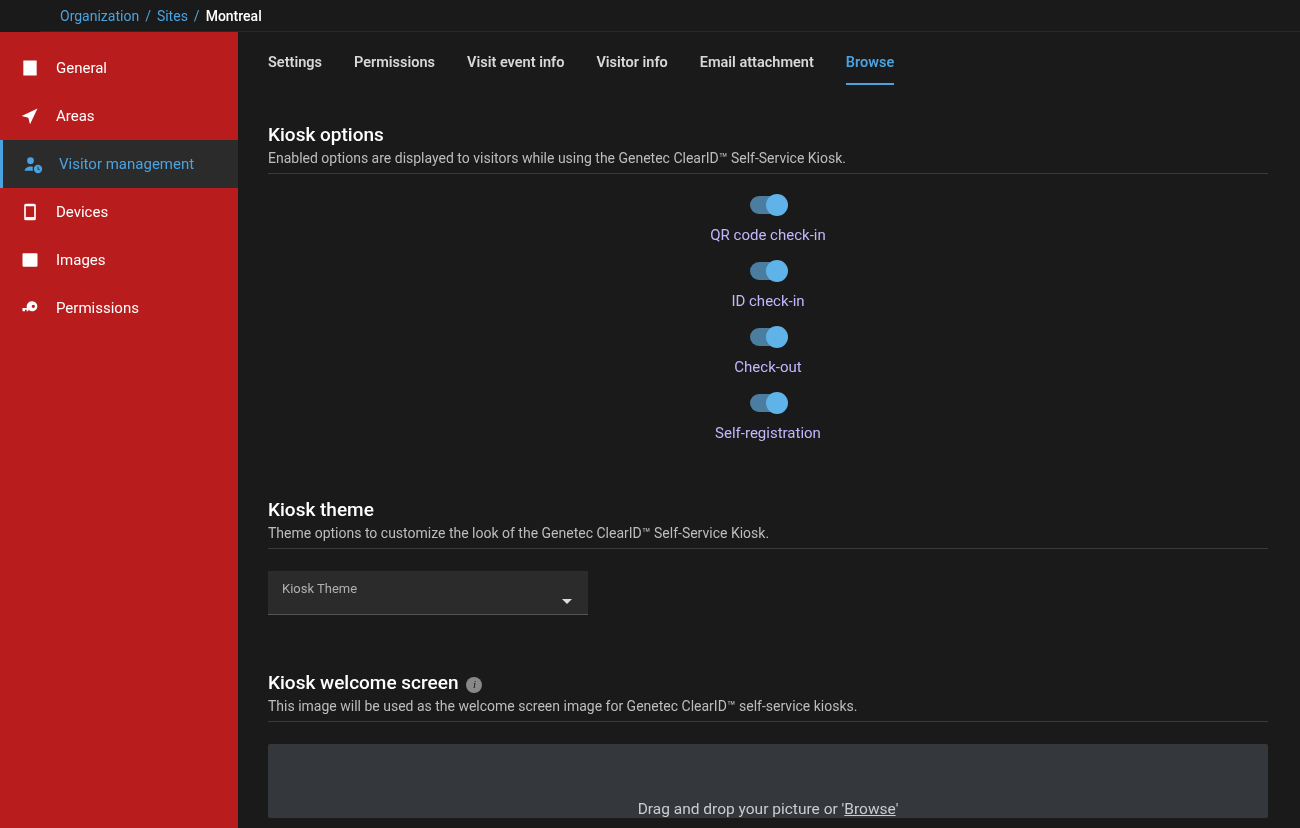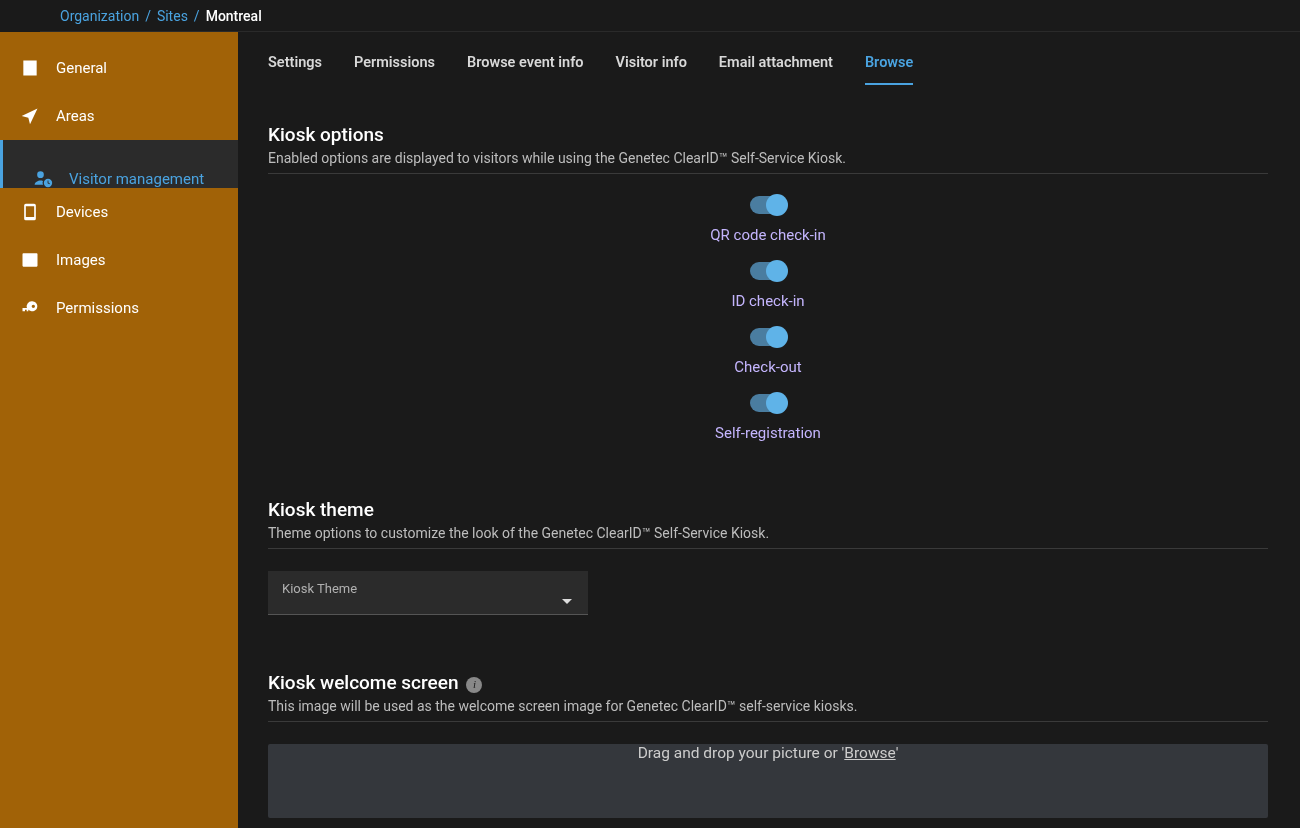--- a/index.html
+++ b/index.html
@@ -19,40 +19,39 @@
     font-size: 14px;
     border-bottom: 1px solid #2a2a2a;
     margin-left: 40px;
   }
   .crumb-link { color: #4aa3e0; cursor: pointer; }
   .crumb-sep { color: #4aa3e0; margin: 0 6px; }
   .crumb-current { color: #fff; font-weight: 500; }
   .layout { display: flex; height: calc(828px - 32px); }
   .sidebar {
     width: 238px;
-    background: #a16207;
+    background: #b91c1c;
     padding-top: 12px;
     flex-shrink: 0;
   }
   .nav-item {
     display: flex;
     align-items: center;
     height: 48px;
     padding: 0 20px;
     font-size: 15px;
     color: #fff;
     cursor: pointer;
     gap: 16px;
   }
   .nav-item.active {
     background: #2b2b2b;
     color: #4aa3e0;
     border-left: 3px solid #4aa3e0;
-    padding-left: 30px;
-    align-items: flex-end;
+    padding-left: 20px;
   }
   .nav-icon {
     width: 20px;
     height: 20px;
     display: flex;
     align-items: center;
     justify-content: center;
     flex-shrink: 0;
   }
   .nav-icon svg { width: 20px; height: 20px; fill: currentColor; }
@@ -149,21 +148,21 @@
     font-size: 11px;
     font-style: italic;
     font-family: Georgia, serif;
     color: #1a1a1a;
     line-height: 1;
   }
   .dropzone {
     background: #34373c;
     height: 74px;
     display: flex;
-    align-items: flex-start;
+    align-items: flex-end;
     justify-content: center;
     font-size: 15.5px;
     color: #ccc;
     border-radius: 2px;
   }
   .dropzone .browse { text-decoration: underline; cursor: pointer; }
 </style>
 </head>
 <body>
 
@@ -233,21 +232,21 @@
       <span>Permissions</span>
     </div>
 
   </nav>
 
   <main class="main">
 
     <div class="tabs">
       <div class="tab">Settings</div>
       <div class="tab">Permissions</div>
-      <div class="tab">Browse event info</div>
+      <div class="tab">Visit event info</div>
       <div class="tab">Visitor info</div>
       <div class="tab">Email attachment</div>
       <div class="tab active">Browse</div>
     </div>
 
     <section class="section">
       <h2 class="section-title">Kiosk options</h2>
       <p class="section-desc">Enabled options are displayed to visitors while using the Genetec ClearID™ Self-Service Kiosk.</p>
 
       <div class="toggle-row">

